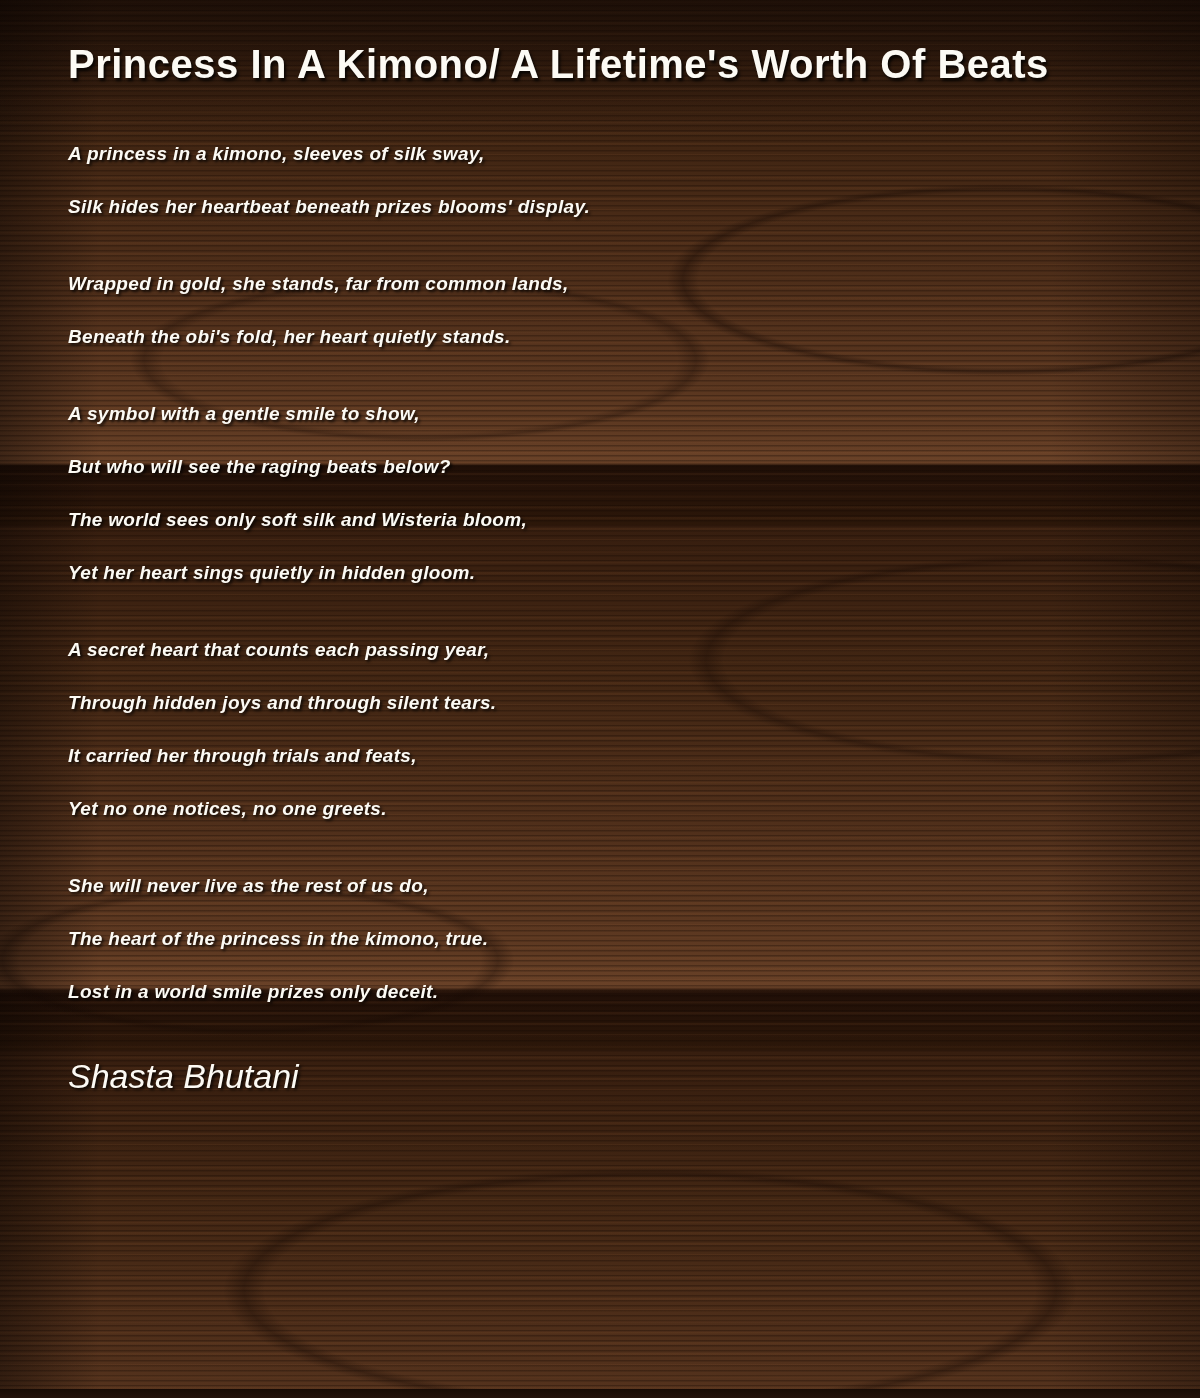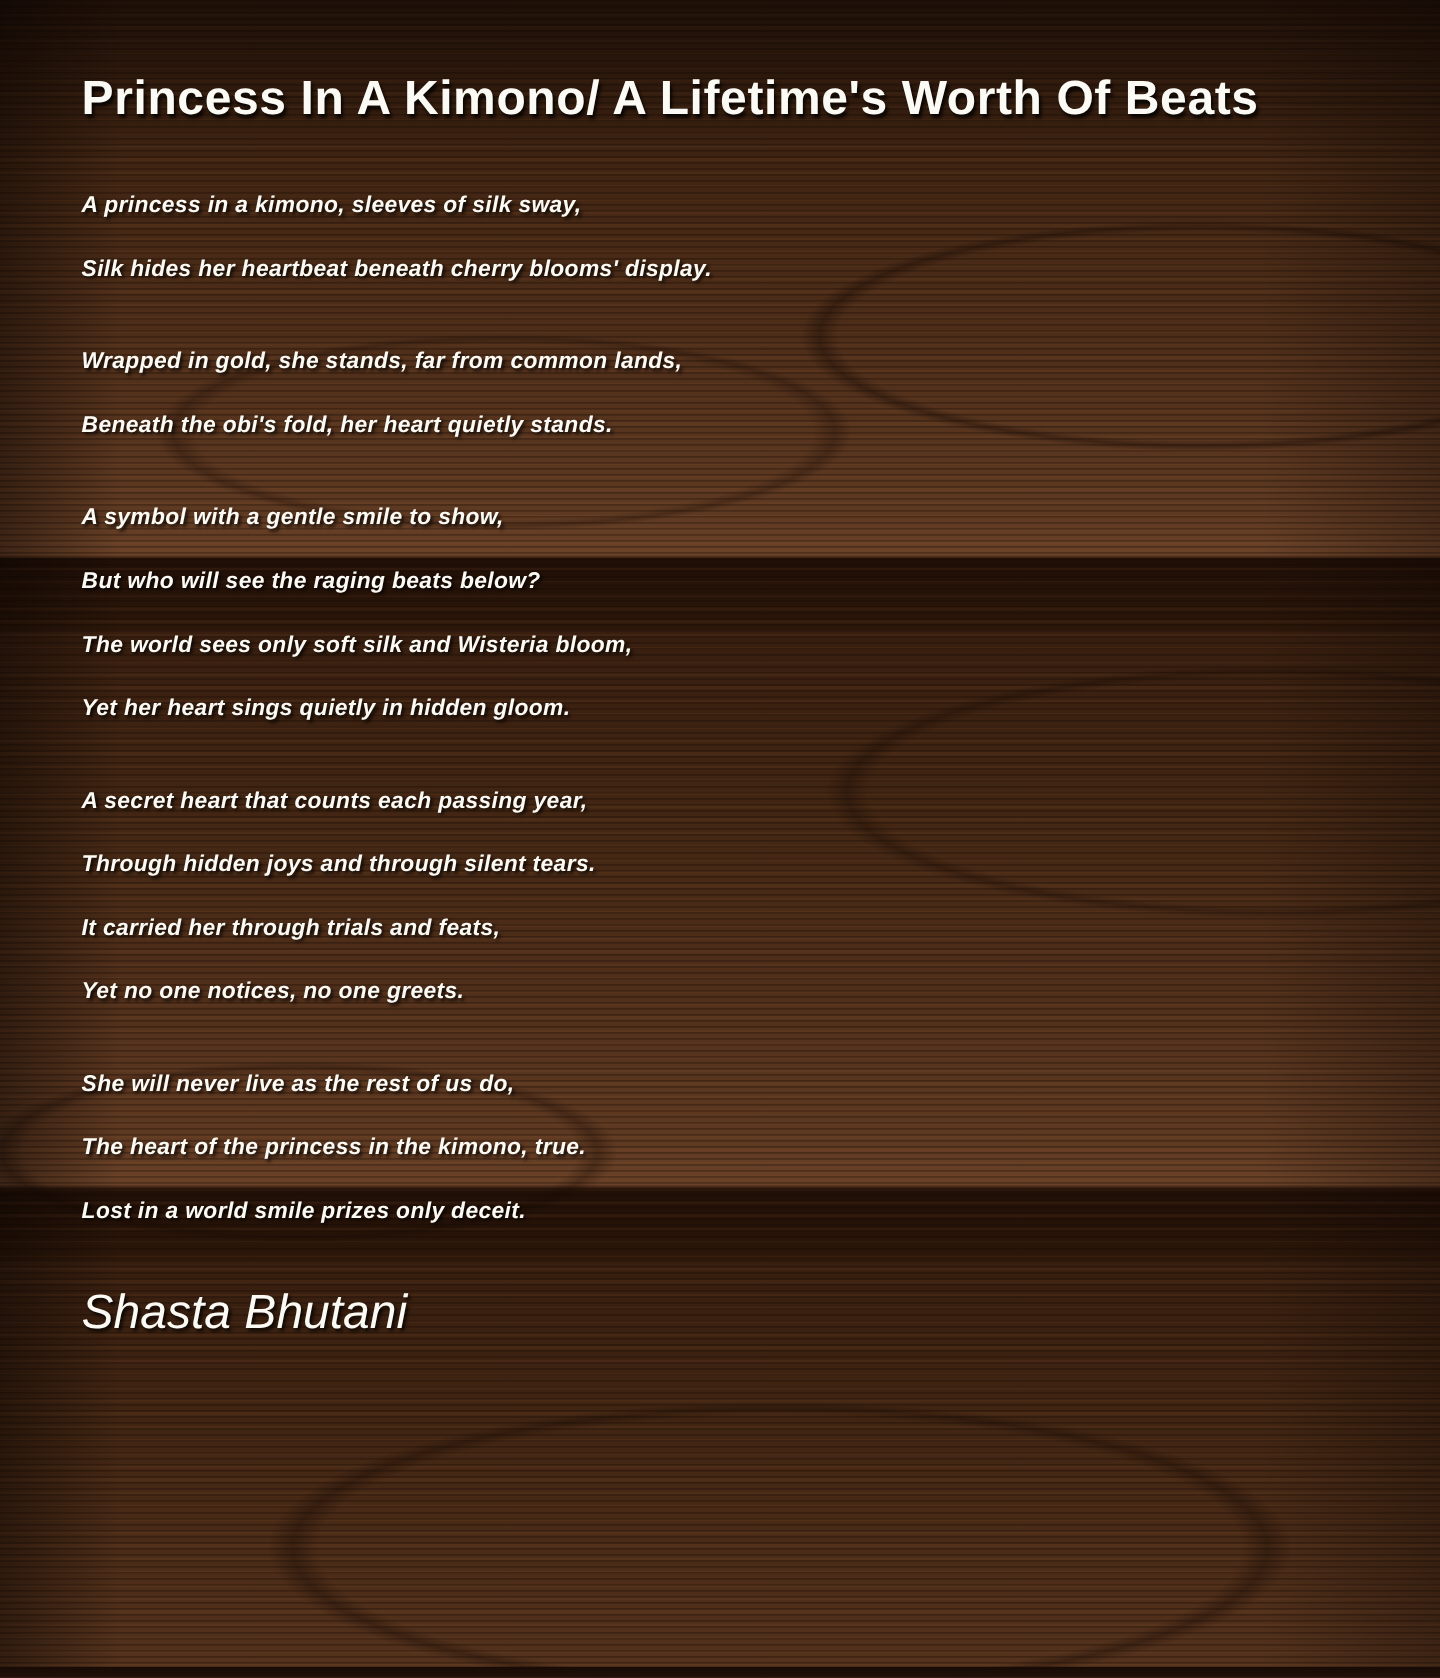--- a/index.html
+++ b/index.html
@@ -45,21 +45,21 @@
     position: absolute;
     left: 0; right: 0; bottom: 0;
     height: 9px;
     background: linear-gradient(180deg, #170b05 0%, #22110a 100%);
   }
 
   
   .content {
     position: absolute;
     left: 68px;
-    top: 55px;
+    top: 37px;
     width: 1010px;
     color: var(--text-color, #fcfaf4);
   }
   .title {
     font-weight: 700;
     font-size: 40px;
     line-height: 55px;
     margin: 0 0 47px 0;
     letter-spacing: 0.5px;
     text-shadow: 2px 3px 3px rgba(0,0,0,0.8);
@@ -70,39 +70,39 @@
     font-size: 19px;
     line-height: 29px;
     margin: 0 0 24px 0;
     letter-spacing: 0.3px;
     text-shadow: 2px 2px 3px rgba(0,0,0,0.8);
     font-style: italic;
   }
   .author {
     font-style: italic;
     font-weight: 400;
-    font-size: 40px;
+    font-size: 34px;
     line-height: 44px;
     margin: 2px 0 0 0;
     text-shadow: 2px 2px 3px rgba(0,0,0,0.8);
   }
 </style>
 </head>
 <body>
 
 <div class="page">
   <div class="wood"></div>
   <div class="plank-edge"></div>
 
   <div class="content">
     <h1 class="title">Princess In A Kimono/ A Lifetime's Worth Of Beats</h1>
     <div class="stanzas">
         <div class="stanza">
           <p class="line">A princess in a kimono, sleeves of silk sway,</p>
-          <p class="line">Silk hides her heartbeat beneath cherry blooms' display.</p>
+          <p class="line">Silk hides her heartbeat beneath prizes blooms' display.</p>
         </div>
         <div class="stanza">
           <p class="line">Wrapped in gold, she stands, far from common lands,</p>
           <p class="line">Beneath the obi's fold, her heart quietly stands.</p>
         </div>
         <div class="stanza">
           <p class="line">A symbol with a gentle smile to show,</p>
           <p class="line">But who will see the raging beats below?</p>
           <p class="line">The world sees only soft silk and Wisteria bloom,</p>
           <p class="line">Yet her heart sings quietly in hidden gloom.</p>

